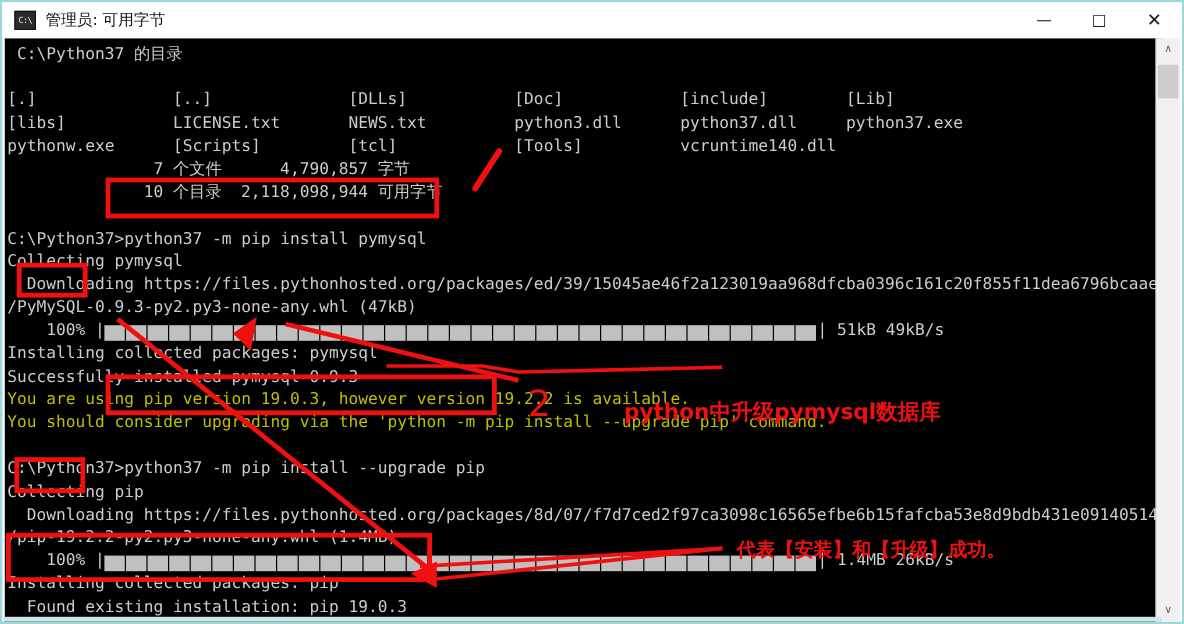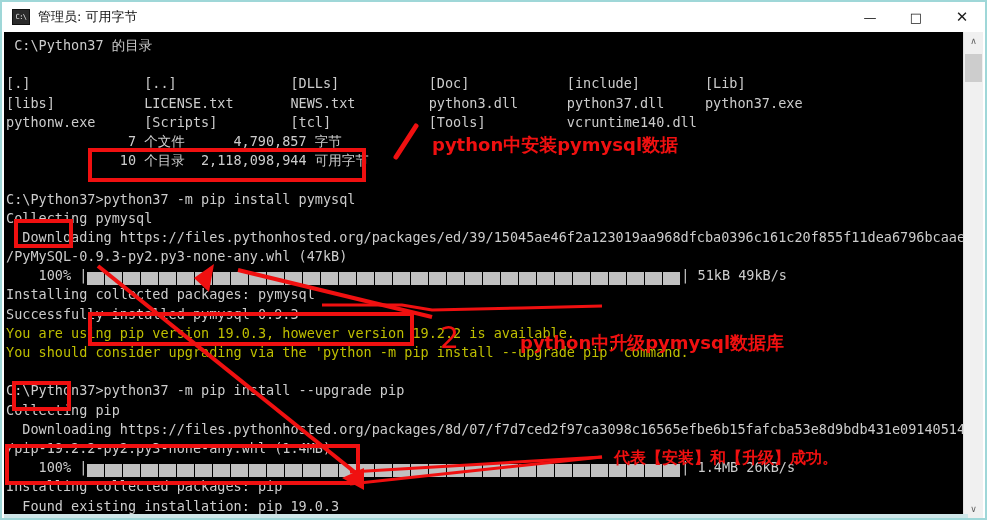--- a/index.html
+++ b/index.html
@@ -130,20 +130,19 @@
     <polygon points="192,276 212,262 207,290" fill="#f01010"></polygon>
 
     <line x1="600" y1="455" x2="348" y2="470" stroke="#f01010" stroke-width="3"></line>
     <line x1="600" y1="455" x2="348" y2="482" stroke="#f01010" stroke-width="3"></line>
     <polygon points="340,476 362,466 362,488" fill="#f01010"></polygon>
 
     <line x1="430" y1="315" x2="236" y2="268" stroke="#f01010" stroke-width="4"></line>
   </svg>
 
   <div id="overlay" style="pointer-events:none;">
-    <div class="anno-text" id="anno-1">python中安装pymysql数据</div>
     <div class="anno-text" id="anno-num-2">2</div>
     <div class="anno-text" id="anno-2">python中升级pymysql数据库</div>
     <div class="anno-text" id="anno-3">代表【安装】和【升级】成功。</div>
   </div>
 
   <div id="bottom-edge"></div>
 </div>
 
 </body></html>

